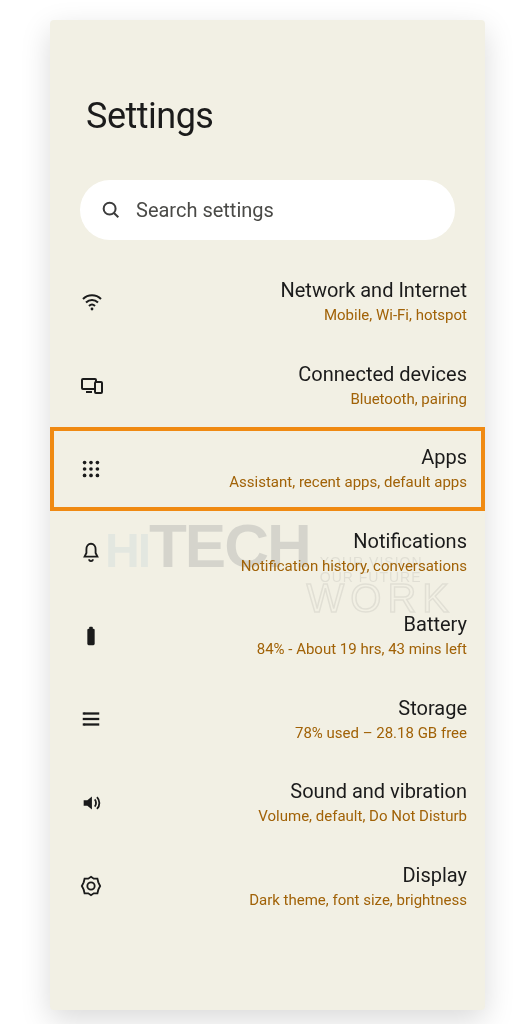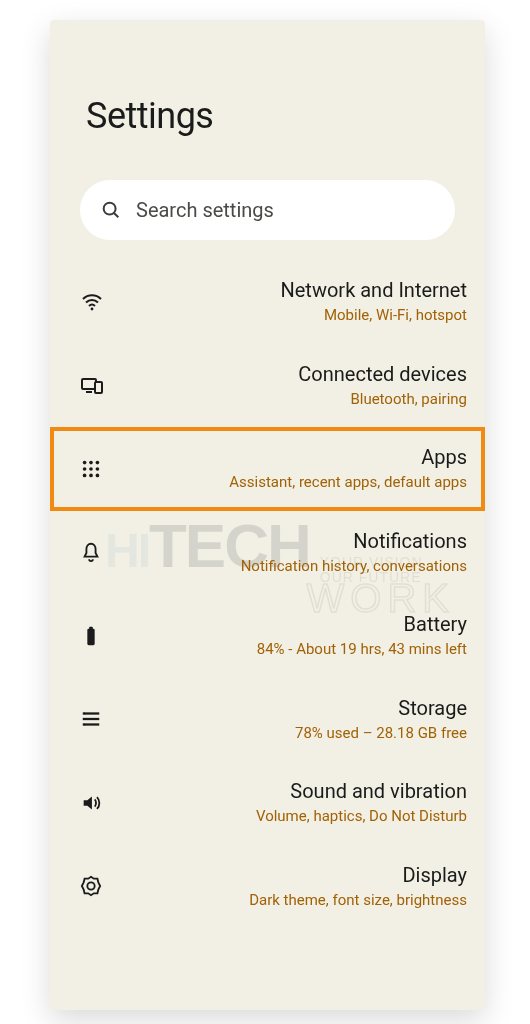--- a/index.html
+++ b/index.html
@@ -247,21 +247,21 @@
     <div class="row">
       <div class="iconcell">
         <svg width="22" height="22" viewBox="0 0 24 24" fill="none" stroke="currentColor" stroke-width="2">
           <path d="M4 9 L4 15 L8 15 L13 19 L13 5 L8 9 Z" fill="currentColor" stroke="none"></path>
           <path d="M16 8 C18 10 18 14 16 16"></path>
             <path d="M18.5 5.5 C22 9 22 15 18.5 18.5"></path>
         </svg>
       </div>
       <div class="textcell">
         <div class="title">Sound and vibration</div>
-        <div class="subtitle">Volume, haptics, Do Not Disturb</div>
+        <div class="subtitle">Volume, default, Do Not Disturb</div>
       </div>
     </div>
 
     <div class="row">
       <div class="iconcell">
         <svg width="22" height="22" viewBox="0 0 24 24" fill="none" stroke="currentColor" stroke-width="2">
           <polygon points="12,2 15,4 19,4 20,8 22,12 20,16 19,20 15,20 12,22 9,20 5,20 4,16 2,12 4,8 5,4 9,4"></polygon>
           <circle cx="12" cy="12" r="4"></circle>
         </svg>
       </div>

